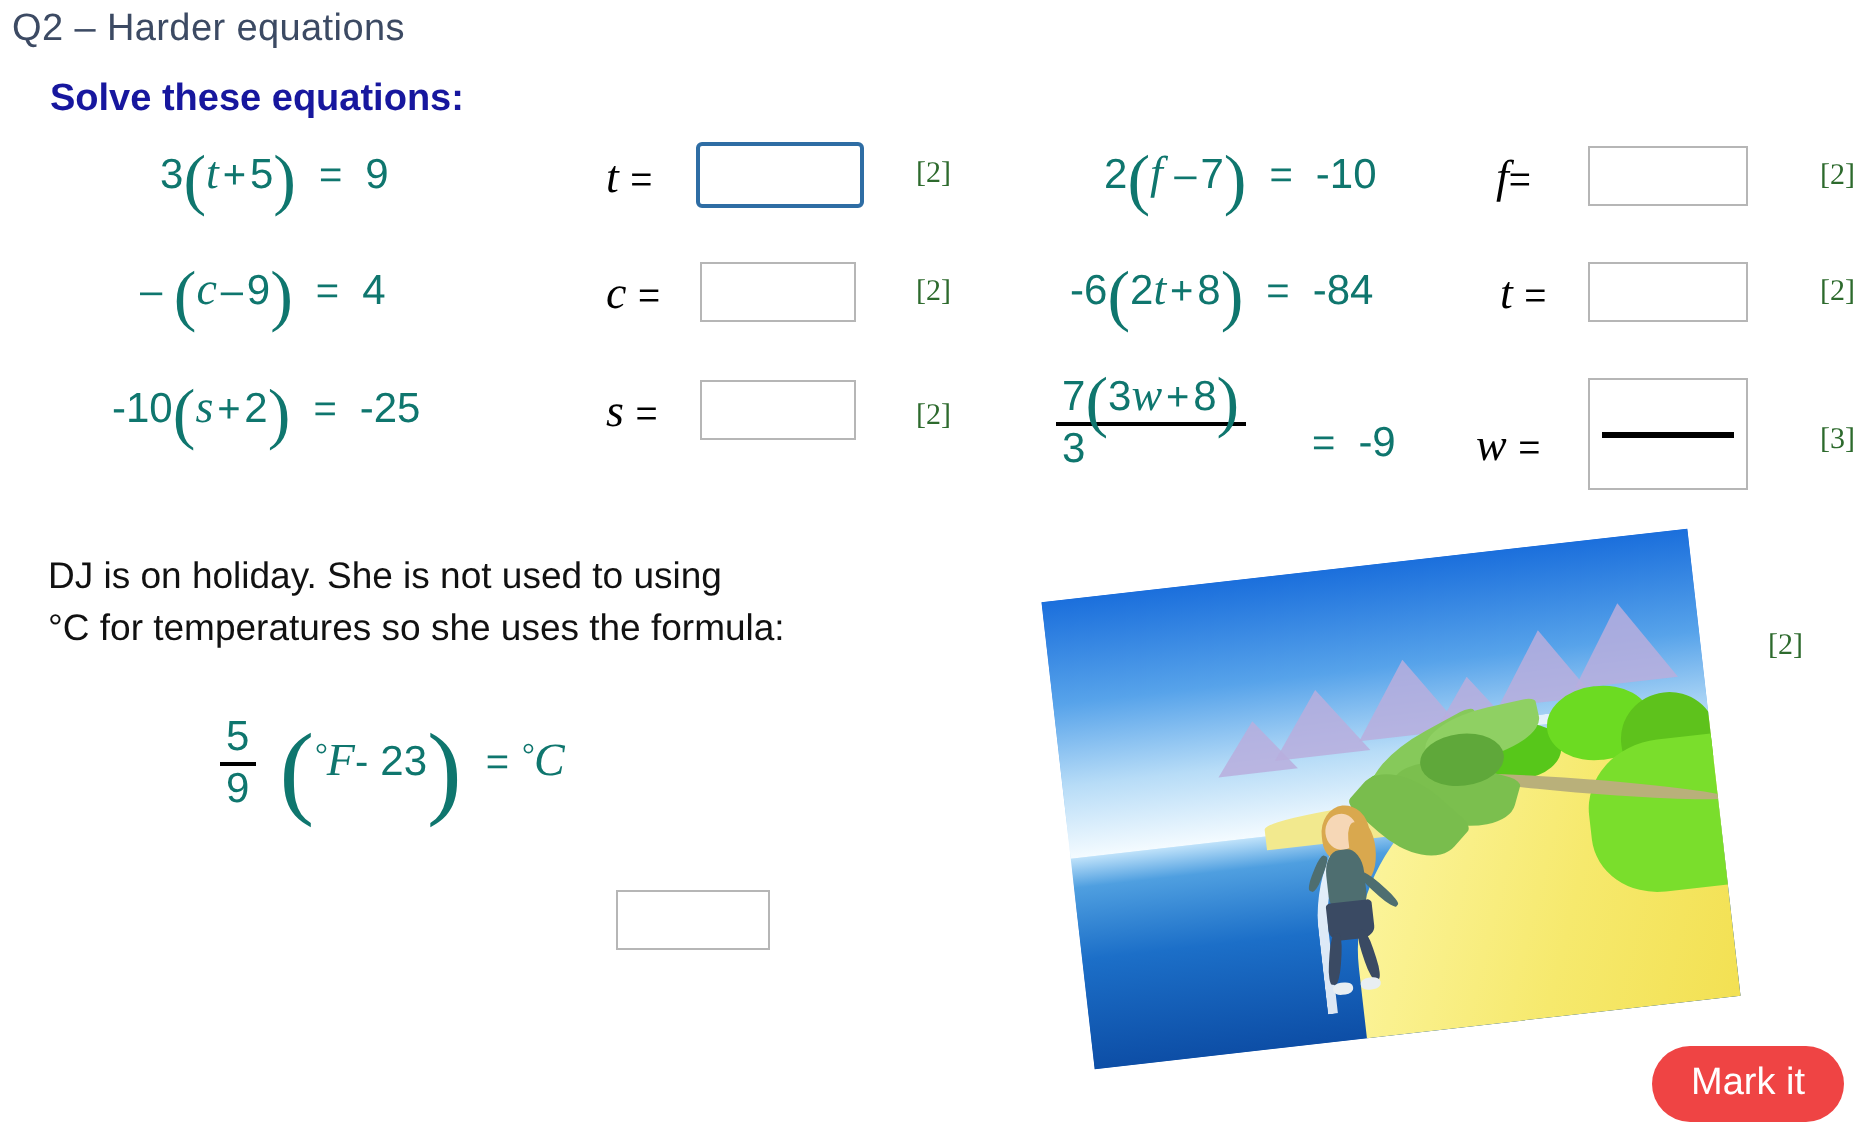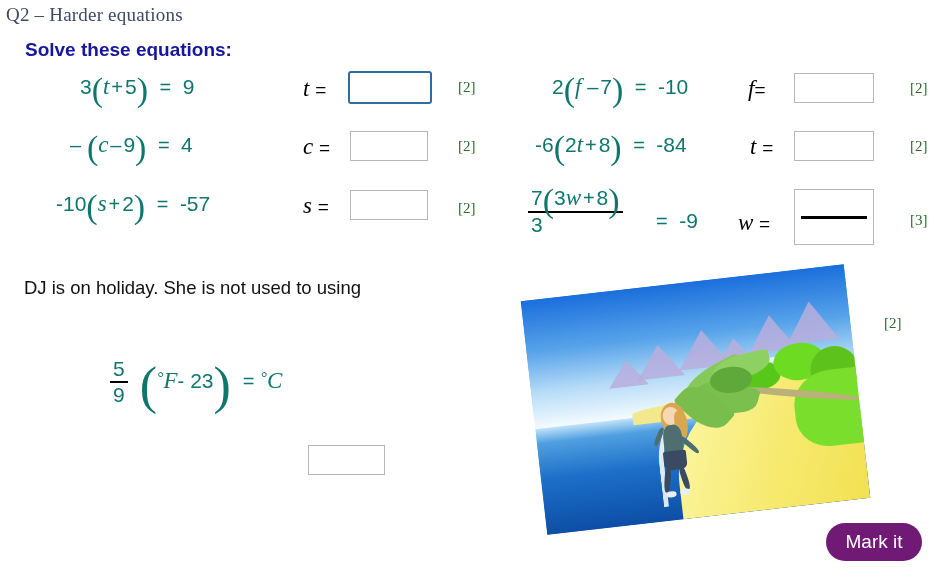--- a/index.html
+++ b/index.html
@@ -17,21 +17,20 @@
 
   
   .page-title {
     position: absolute;
     left: 6px;
     top: 4px;
     font-size: 19px;
     color: #3c4a63;
     letter-spacing: 0.2px;
     white-space: nowrap;
-    font-family: Liberation Serif, serif;
   }
 
   .section-heading {
     position: absolute;
     left: 25px;
     top: 39px;
     font-size: 19px;
     font-weight: bold;
     color: #17179e;
     white-space: nowrap;
@@ -163,21 +162,21 @@
   }
 
   
   .markit {
     position: absolute;
     left: 826px;
     top: 523px;
     width: 96px;
     height: 38px;
     border-radius: 19px;
-    background: #701a75;
+    background: #ef4444;
     color: #ffffff;
     font-size: 19px;
     display: flex;
     align-items: center;
     justify-content: center;
     cursor: pointer;
     user-select: none;
   }
 
   
@@ -319,21 +318,21 @@
 <div class="ans-label" style="left:303px; top:134px;">
   <span>c</span>
   <span class="eq">=</span>
 </div>
 <div class="ansbox" style="left:350px; top:131px; width:78px; height:30px;"></div>
 <div class="marks" style="left:458px; top:138px;">[2]</div>
 
 <div class="math" style="left:56px; top:191px;">
   <span class="num">-10</span><span class="paren">(</span><span class="var">s</span> <span class="op">+</span> <span class="num">2</span><span class="paren">)</span>
   &nbsp;<span class="op">=</span>&nbsp;
-  <span class="num">-57</span>
+  <span class="num">-25</span>
 </div>
 <div class="ans-label" style="left:303px; top:193px;">
   <span>s</span>
   <span class="eq">=</span>
 </div>
 <div class="ansbox" style="left:350px; top:190px; width:78px; height:30px;"></div>
 <div class="marks" style="left:458px; top:200px;">[2]</div>
 
 <div class="math" style="left:552px; top:74px;">
   <span class="num">2</span><span class="paren">(</span><span class="var">f</span>&nbsp;<span class="op">–</span> <span class="num">7</span><span class="paren">)</span>
@@ -373,20 +372,21 @@
   <span>w</span>
   <span class="eq">=</span>
 </div>
 <div class="ansbox" style="left:794px; top:189px; width:80px; height:56px;">
   <span class="fracbar"></span>
 </div>
 <div class="marks" style="left:910px; top:212px;">[3]</div>
 
 <div class="story">
   <div>DJ is on holiday. She is not used to using</div>
+  <div>°C for temperatures so she uses the formula:</div>
 </div>
 <div class="marks" style="left:884px; top:315px;">[2]</div>
 
 <div class="math" style="left:110px; top:358px; font-size:24px;">
   <span class="frac" style="font-size:22px;">
     <span class="top num">5</span>
     <span class="bar"></span>
     <span class="bot num">9</span>
   </span>
   &nbsp;<span class="paren paren-tall">(</span><span class="var" style="font-size:16px; vertical-align:5px;">°</span><span class="var">F</span><span class="op">-</span>&nbsp;<span class="num">23</span><span class="paren paren-tall">)</span>

